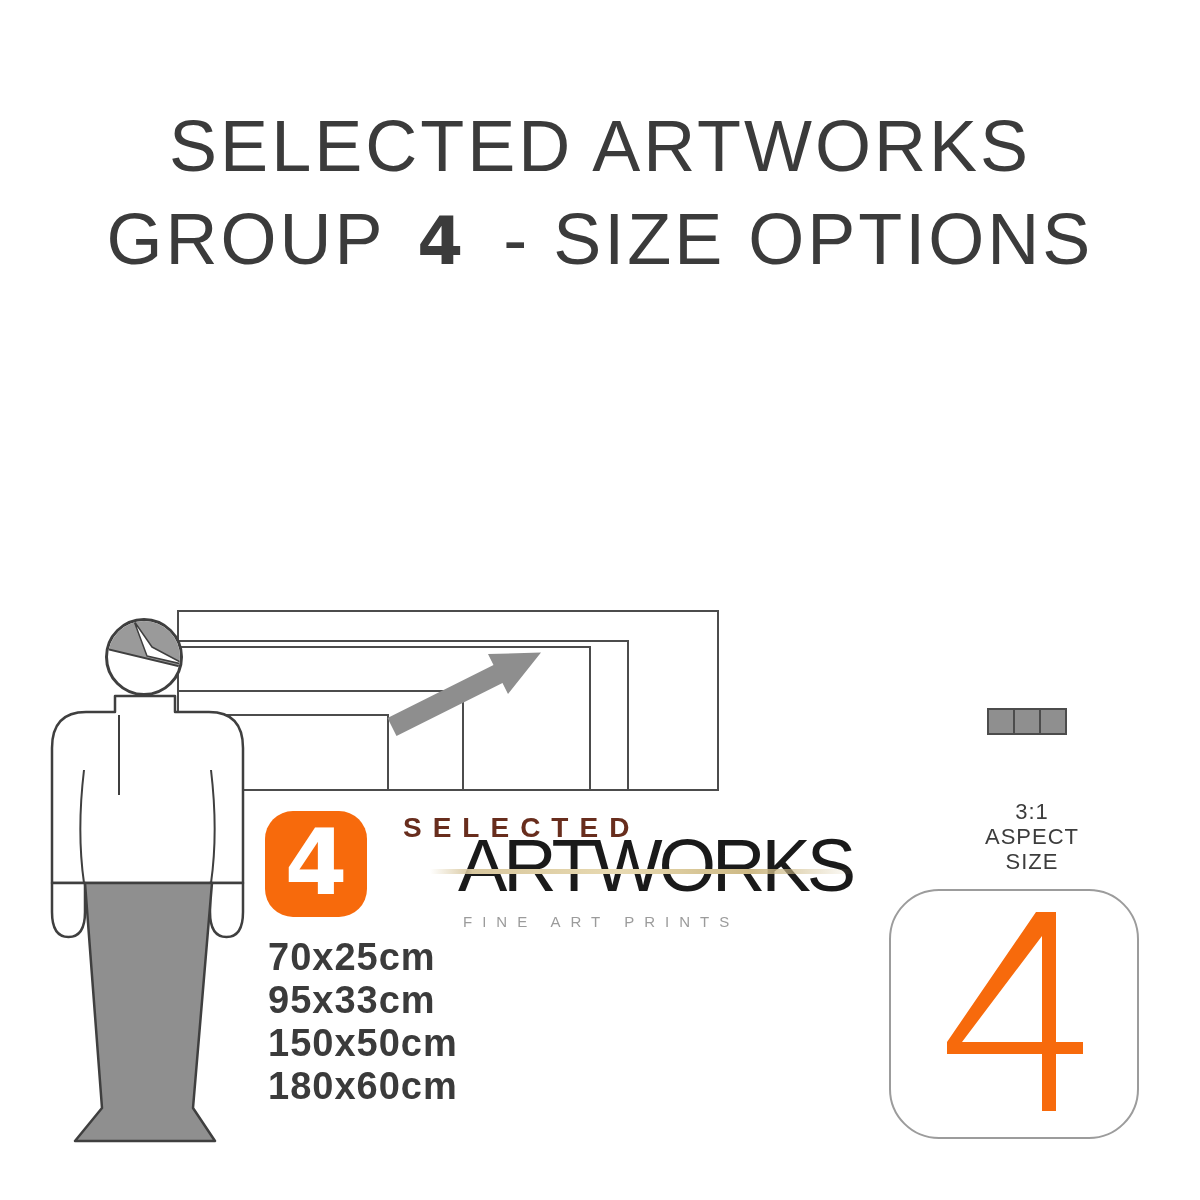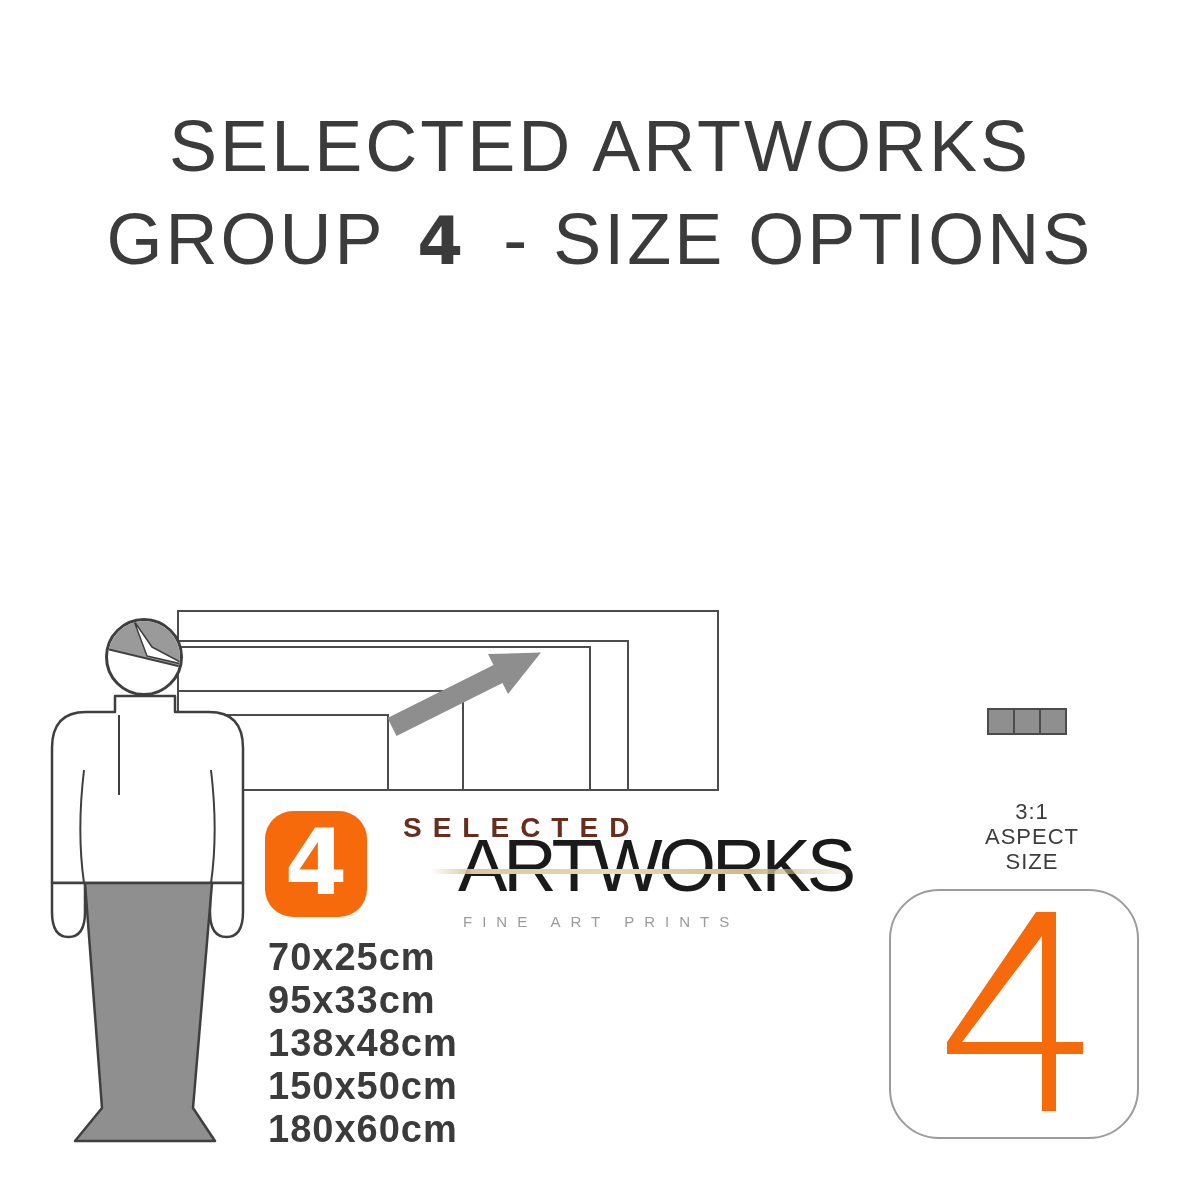--- a/index.html
+++ b/index.html
@@ -122,21 +122,20 @@
   <div>
     <div class="brand-top">SELECTED</div>
     <div class="brand-main">ARTWORKS</div>
     <div class="brand-scratch"></div>
     <div class="brand-tag">FINE ART PRINTS</div>
   </div>
 
   <div class="sizes">
     <div>70x25cm</div>
     <div>95x33cm</div>
-    <div>138x48cm</div>
     <div>150x50cm</div>
     <div>180x60cm</div>
   </div>
 
   <div>
     <div class="aspect-bar">
       <div class="aspect-cell"></div>
       <div class="aspect-cell"></div>
       <div class="aspect-cell"></div>
     </div>

